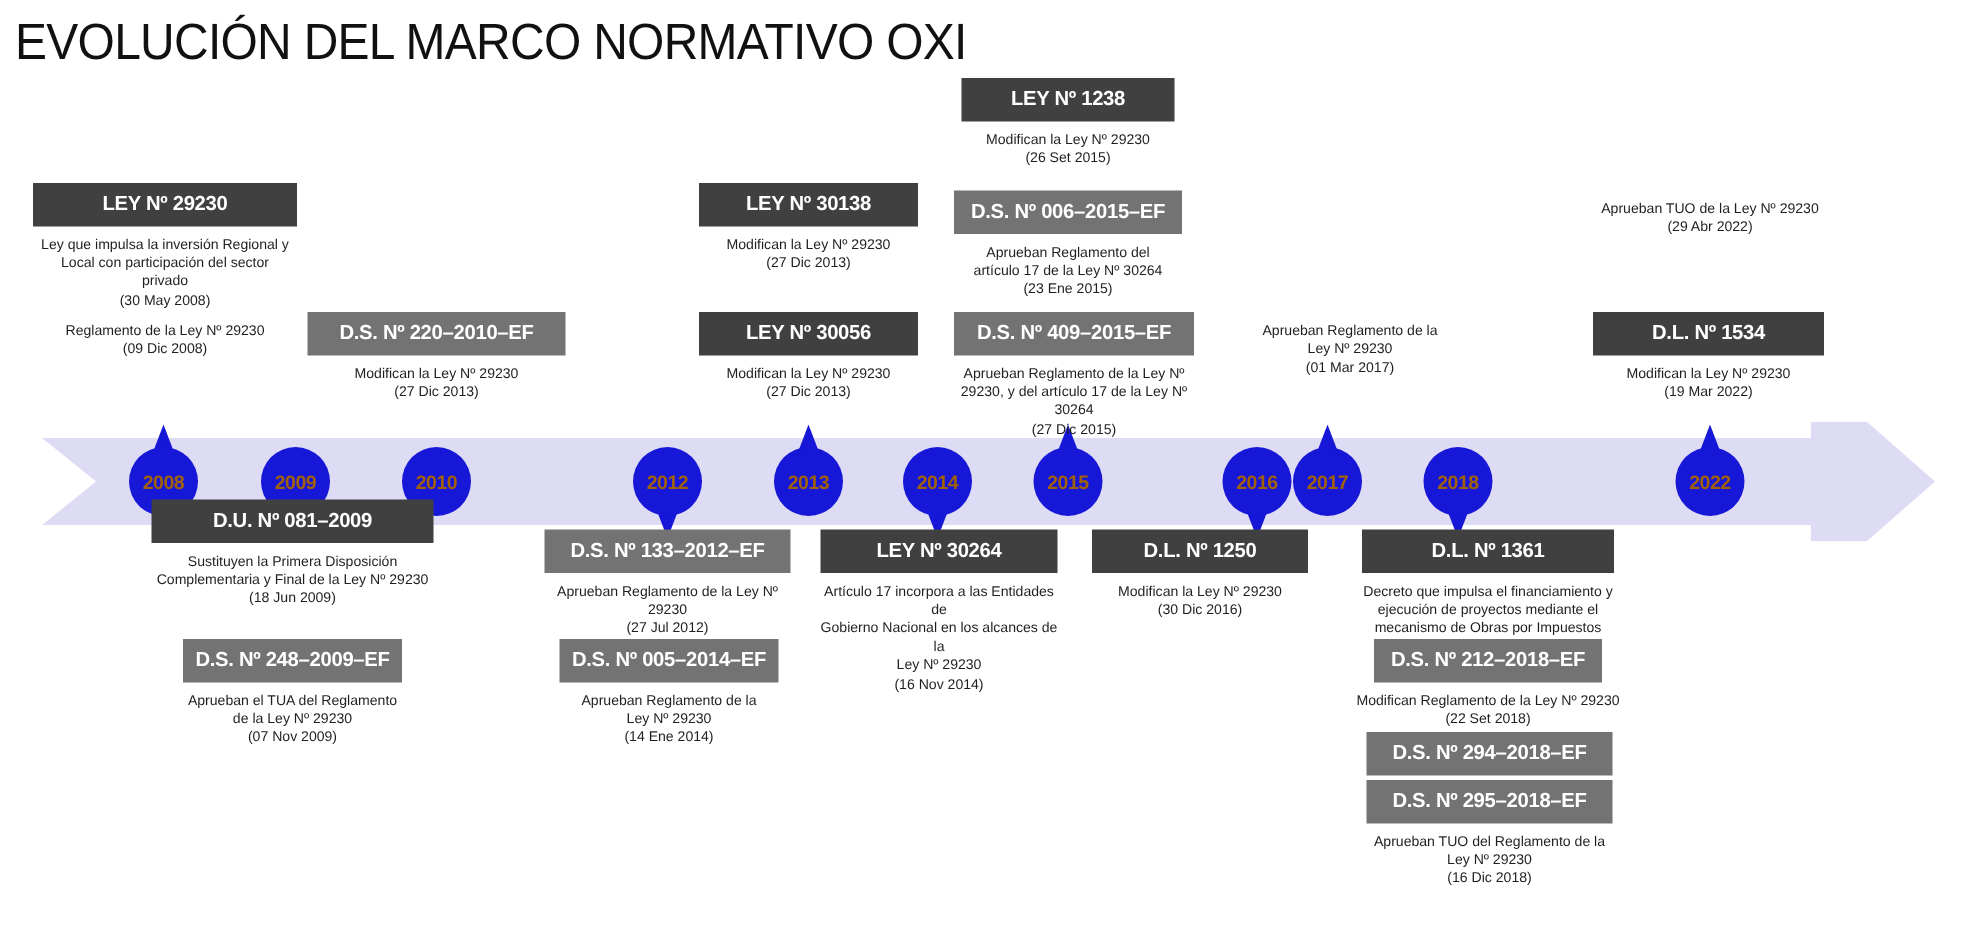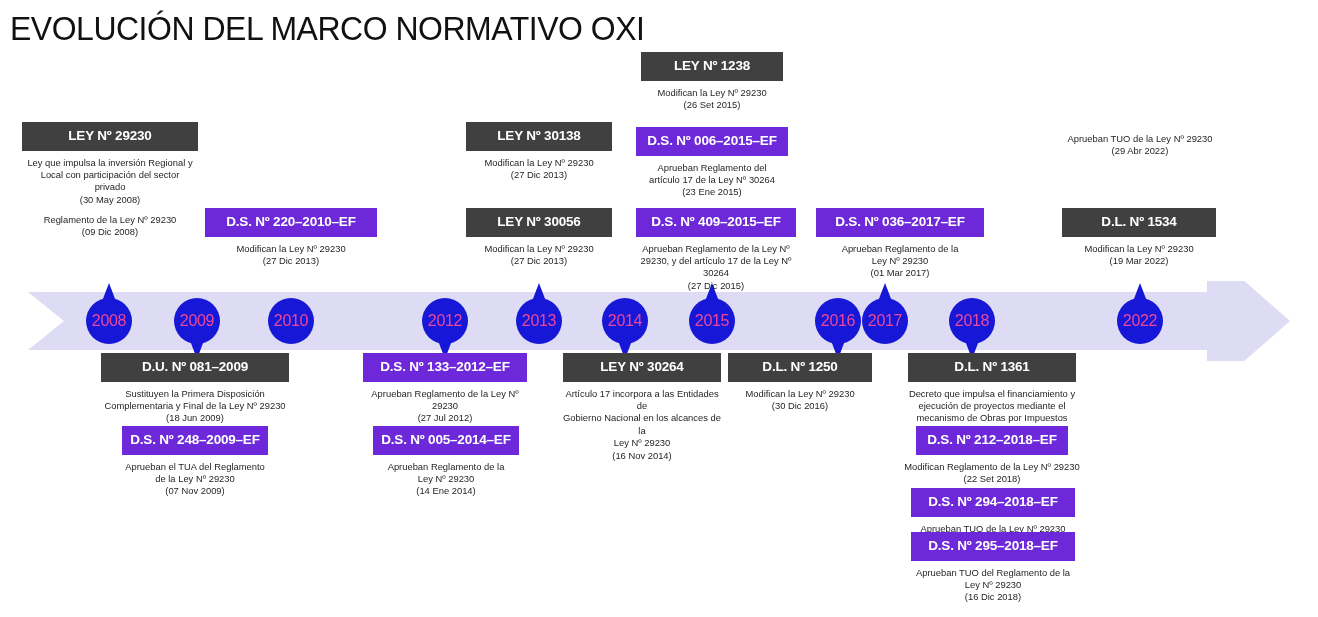--- a/index.html
+++ b/index.html
@@ -94,44 +94,44 @@
     bottom: -15px;
     -webkit-clip-path: polygon(0 0, 100% 0, 50% 100%);
     clip-path: polygon(0 0, 100% 0, 50% 100%);
   }
   .year-pin .year-label {
     position: absolute;
     inset: 0;
     display: flex;
     align-items: center;
     justify-content: center;
-    color: #ec4899;
-    font-size: 16px;
-    font-weight: 400;
+    color: #a16207;
+    font-size: 13px;
+    font-weight: 700;
     letter-spacing: -0.3px;
     z-index: 2;
   }
 
   
   .event {
     position: absolute;
     text-align: center;
   }
   .event-chip {
     display: block;
     color: #ffffff;
     font-size: 13.5px;
     font-weight: 700;
     letter-spacing: -0.2px;
     line-height: 1;
     padding: 7px 4px 8px 4px;
     white-space: nowrap;
   }
   .event-chip.red { background: #404040; }
-  .event-chip.gray { background: #6d28d9; }
+  .event-chip.gray { background: #737373; }
   .event-desc {
     display: block;
     margin-top: 6px;
     font-size: 9.4px;
     line-height: 1.32;
     color: #1f1f1f;
     white-space: pre-line;
   }
 </style>
 </head>
@@ -240,36 +240,35 @@
 (23 Ene 2015)</span>
   </div>
   <div class="event" style="left:636px; top:208px; width:160px;">
     <span class="event-chip gray">D.S. Nº 409–2015–EF</span>
     <span class="event-desc">Aprueban Reglamento de la Ley Nº
 29230, y del artículo 17 de la Ley Nº
 30264
 (27 Dic 2015)</span>
   </div>
   <div class="event" style="left:816px; top:208px; width:168px;">
-    <span class="event-chip gray">D.S. Nº 036–2017–EF</span>
     <span class="event-desc">Aprueban Reglamento de la
 Ley Nº 29230
 (01 Mar 2017)</span>
   </div>
   <div class="event" style="left:1055px; top:127px; width:170px;">
     <span class="event-desc">Aprueban TUO de la Ley Nº 29230
 (29 Abr 2022)</span>
   </div>
   <div class="event" style="left:1062px; top:208px; width:154px;">
     <span class="event-chip red">D.L. Nº 1534</span>
     <span class="event-desc">Modifican la Ley Nº 29230
 (19 Mar 2022)</span>
   </div>
 
-  <div class="event" style="left:101px; top:353px; width:188px;">
+  <div class="event" style="left:101px; top:333px; width:188px;">
     <span class="event-chip red">D.U. Nº 081–2009</span>
     <span class="event-desc">Sustituyen la Primera Disposición
 Complementaria y Final de la Ley Nº 29230
 (18 Jun 2009)</span>
   </div>
   <div class="event" style="left:122px; top:426px; width:146px;">
     <span class="event-chip gray">D.S. Nº 248–2009–EF</span>
     <span class="event-desc">Aprueban el TUA del Reglamento
 de la Ley Nº 29230
 (07 Nov 2009)</span>
@@ -279,21 +278,21 @@
     <span class="event-desc">Aprueban Reglamento de la Ley Nº
 29230
 (27 Jul 2012)</span>
   </div>
   <div class="event" style="left:373px; top:426px; width:146px;">
     <span class="event-chip gray">D.S. Nº 005–2014–EF</span>
     <span class="event-desc">Aprueban Reglamento de la
 Ley Nº 29230
 (14 Ene 2014)</span>
   </div>
-  <div class="event" style="left:547px; top:353px; width:158px;margin-left:16px;">
+  <div class="event" style="left:547px; top:353px; width:158px;">
     <span class="event-chip red">LEY Nº 30264</span>
     <span class="event-desc">Artículo 17 incorpora a las Entidades de
 Gobierno Nacional en los alcances de la
 Ley Nº 29230
 (16 Nov 2014)</span>
   </div>
   <div class="event" style="left:728px; top:353px; width:144px;">
     <span class="event-chip red">D.L. Nº 1250</span>
     <span class="event-desc">Modifican la Ley Nº 29230
 (30 Dic 2016)</span>
@@ -308,20 +307,20 @@
   <div class="event" style="left:894px; top:426px; width:196px;">
     <span class="event-chip gray" style="margin:0 auto; width:152px; box-sizing:border-box;">D.S. Nº 212–2018–EF</span>
     <span class="event-desc">Modifican Reglamento de la Ley Nº 29230
 (22 Set 2018)</span>
   </div>
   <div class="event" style="left:911px; top:488px; width:164px;">
     <span class="event-chip gray">D.S. Nº 294–2018–EF</span>
     <span class="event-desc">Aprueban TUO de la Ley Nº 29230
 (16 Dic 2018)</span>
   </div>
-  <div class="event" style="left:911px; top:532px; width:164px;">
+  <div class="event" style="left:911px; top:520px; width:164px;">
     <span class="event-chip gray">D.S. Nº 295–2018–EF</span>
     <span class="event-desc">Aprueban TUO del Reglamento de la
 Ley Nº 29230
 (16 Dic 2018)</span>
   </div>
 
 </div>
 
 </body></html>

